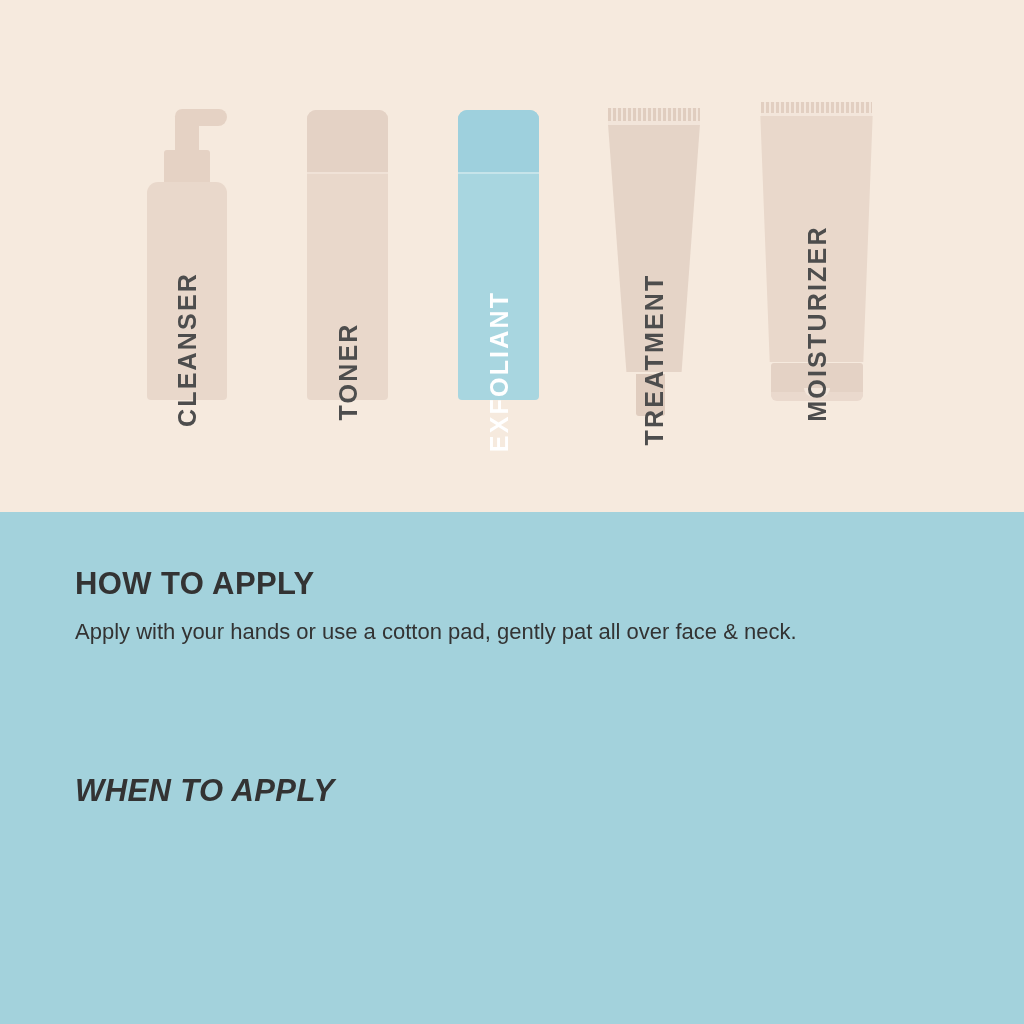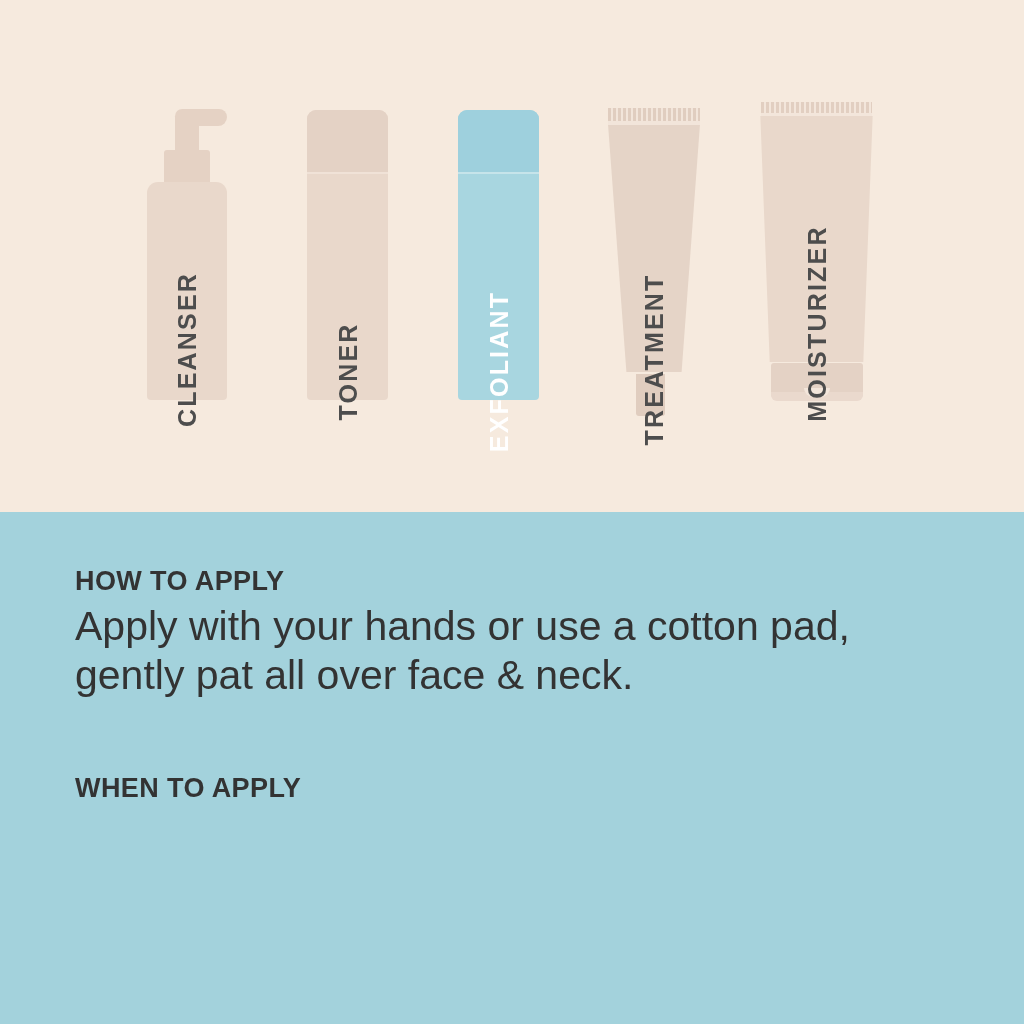--- a/index.html
+++ b/index.html
@@ -218,31 +218,31 @@
     width: 1024px;
     height: 512px;
     background: #a3d2dc;
   }
   .instruction-block {
     position: absolute;
     left: 75px;
     width: 900px;
   }
   #block-how { top: 54px; }
-  #block-when { top: 261px; }
+  #block-when { top: 261px; font-style: italic; }
   .heading {
-    font-size: 27px;
+    font-size: 31px;
     font-weight: bold;
     letter-spacing: 0.4px;
     color: #333333;
     margin: 0 0 5px 0;
     font-family: "Liberation Sans", sans-serif;
   }
   .body-text {
-    font-size: 41px;
+    font-size: 22px;
     line-height: 49px;
     color: #333333;
     margin: 0;
     font-family: "Liberation Sans", sans-serif;
     max-width: 870px;
   }
 </style>
 </head>
 <body>
 

